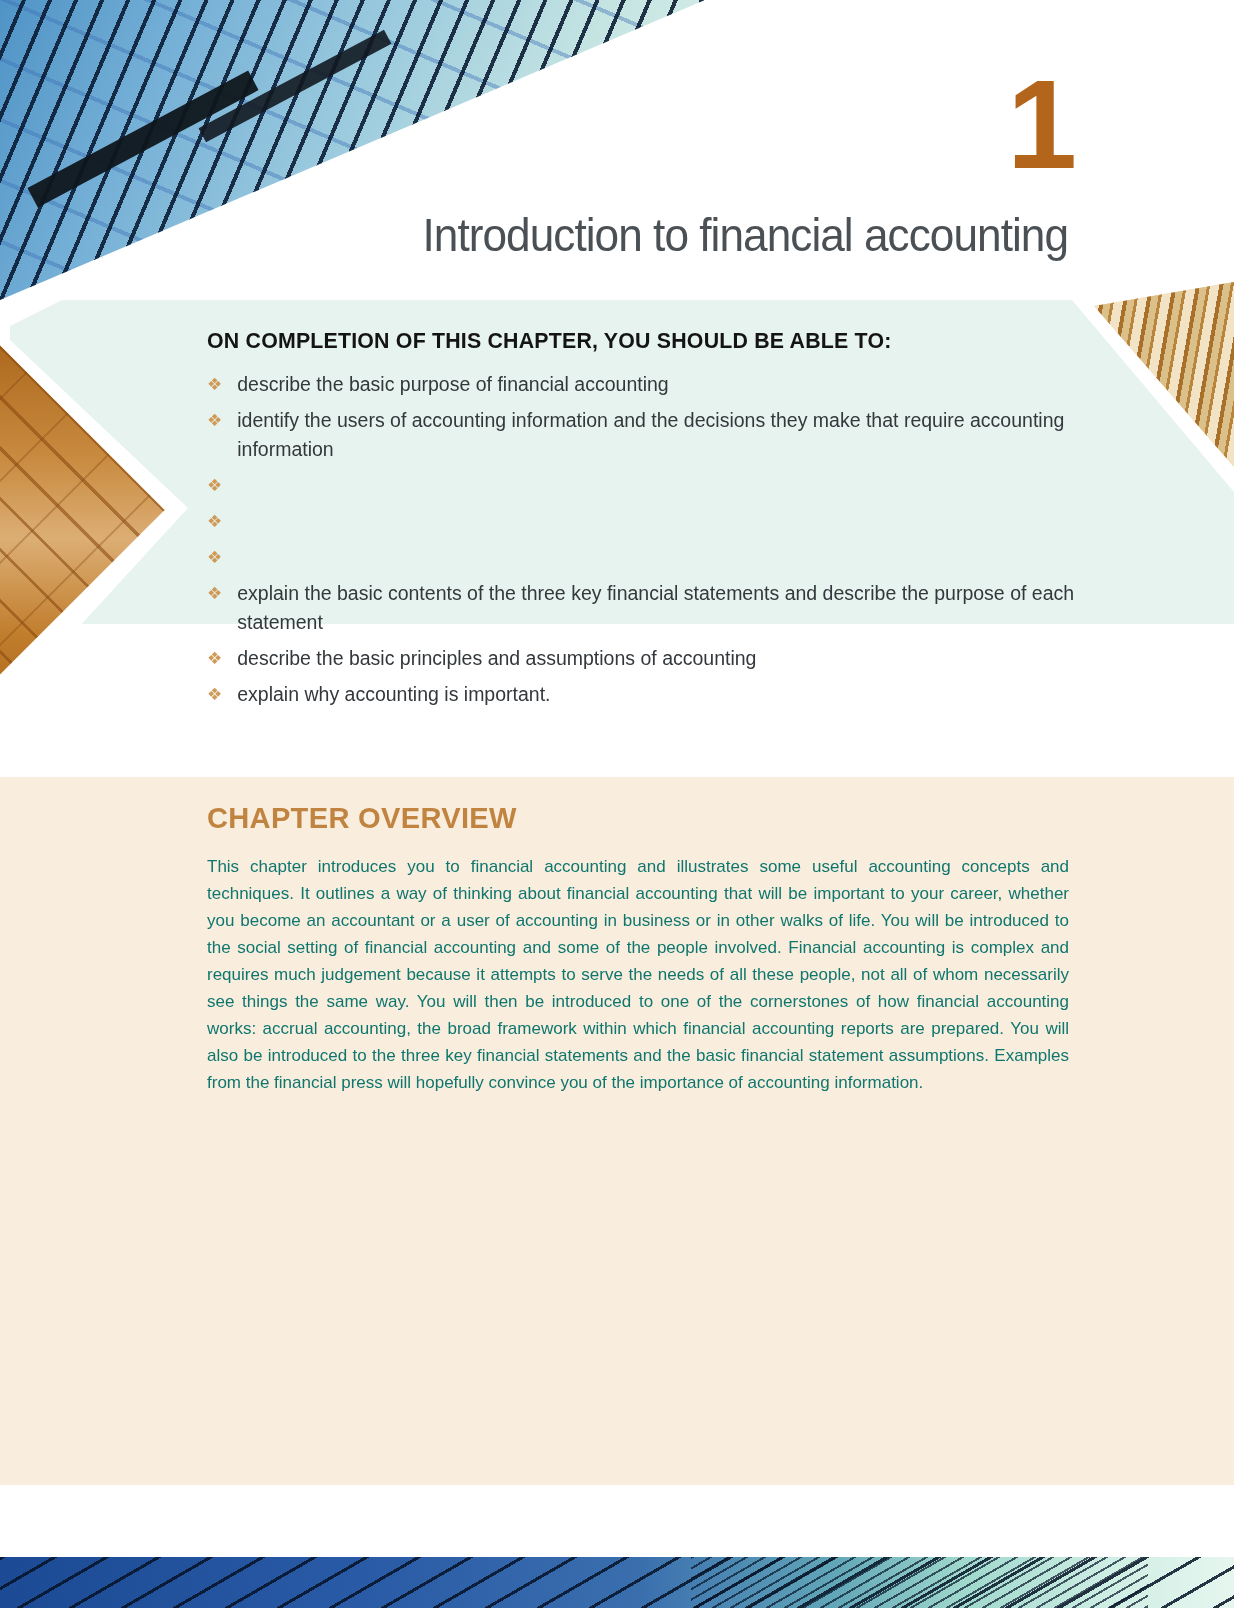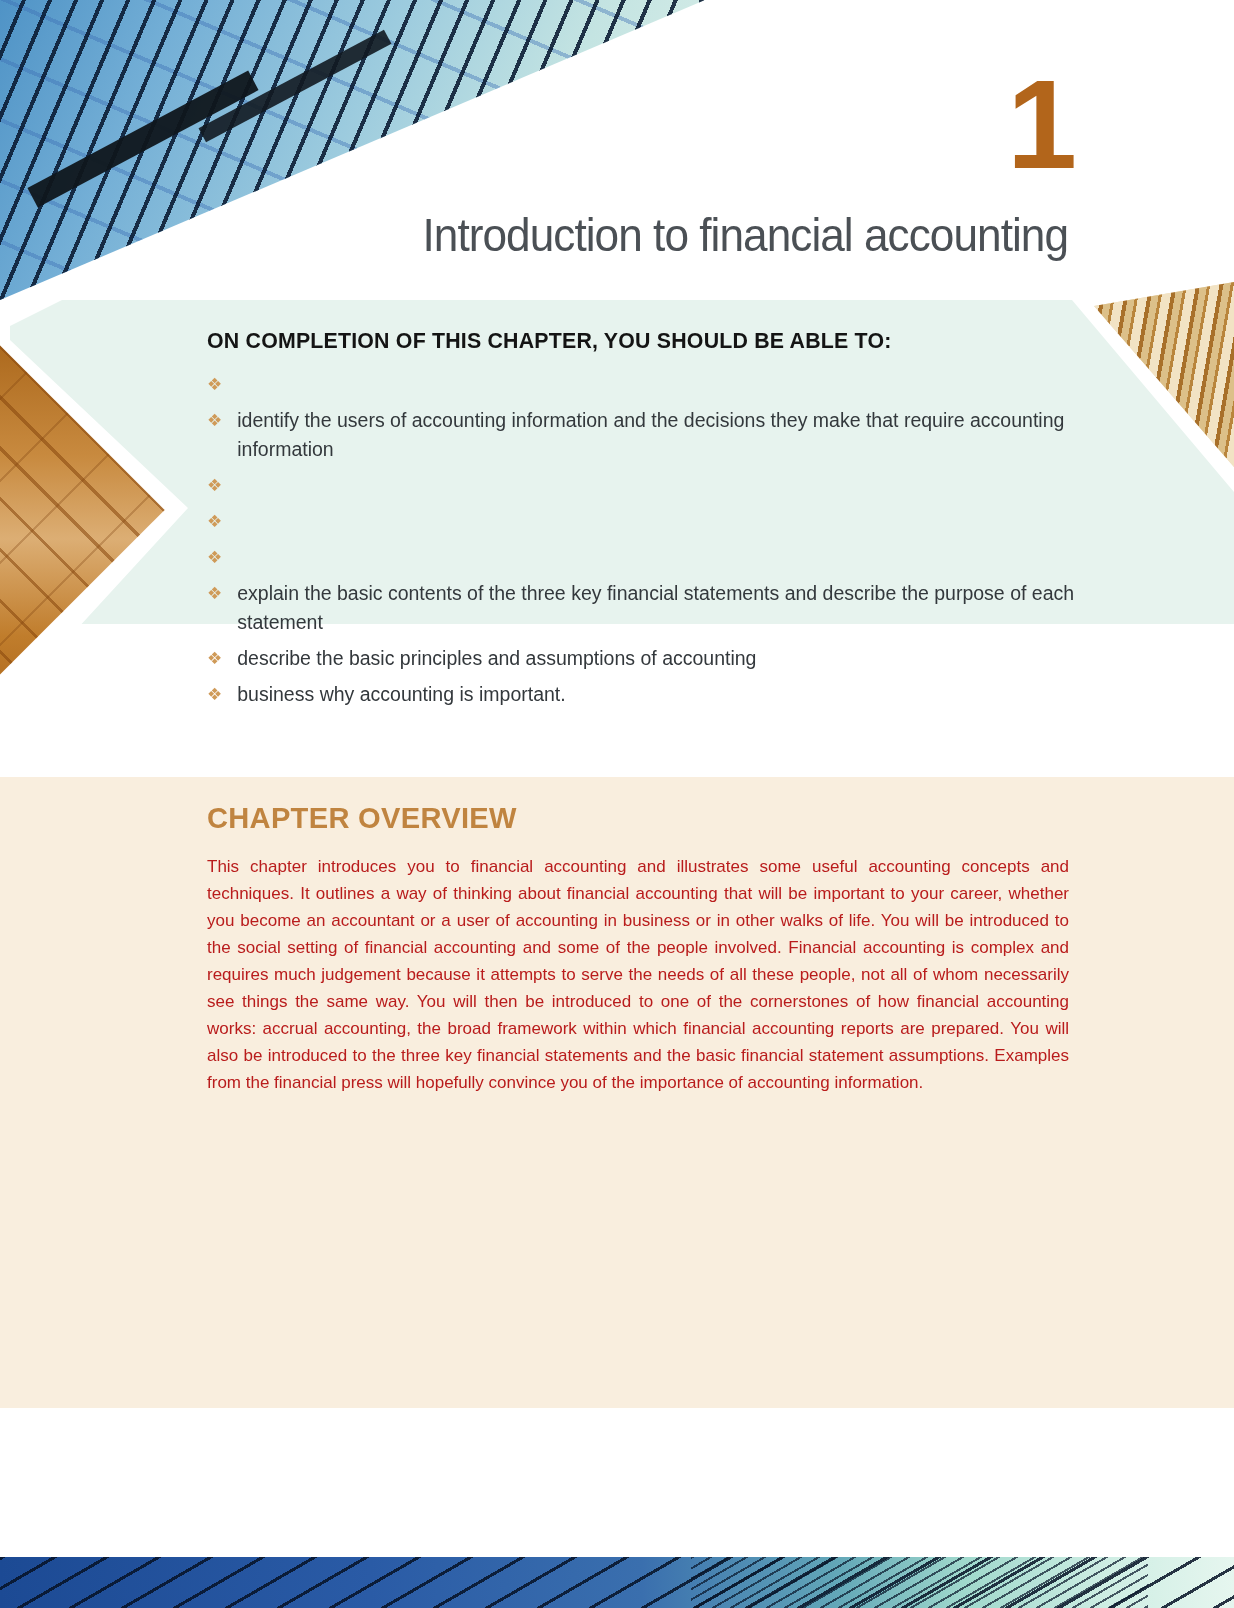--- a/index.html
+++ b/index.html
@@ -103,32 +103,32 @@
     display: flex; align-items: flex-start; gap: 15px;
     font-size: 19.5px; line-height: 29px; color: #33383c;
     margin-bottom: 7px;
   }
   .bullet-glyph {
     flex: 0 0 auto; font-size: 17px; line-height: 29px; color: #cf9a58;
   }
 
   
   .overview-panel {
-    position: absolute; left: 0; top: 777px; width: 1234px; height: 631px;
+    position: absolute; left: 0; top: 777px; width: 1234px; height: 708px;
     background: #f9eede;
   }
   .overview-inner { position: absolute; left: 207px; top: 24px; width: 862px; }
   .overview-heading {
     font-size: 30px; font-weight: 700; color: #c08440;
     letter-spacing: 0.3px;
     transform: scaleX(0.97); transform-origin: left center;
     margin-bottom: 18px;
   }
   .overview-body {
-    font-size: 17px; line-height: 27px; color: #b91c1c;
+    font-size: 17px; line-height: 27px; color: #0f766e;
     text-align: justify;
   }
 </style>
 </head>
 <body>
 
 <div class="photo-top-left">
   <div class="dark-slash-1"></div>
   <div class="dark-slash-2"></div>
 </div>
@@ -138,20 +138,21 @@
 
 <div class="chapter-number">1</div>
 <h1 class="chapter-title">Introduction to financial accounting</h1>
 
 <section class="objectives-panel">
   <div class="objectives-inner">
     <h2 class="objectives-heading">ON COMPLETION OF THIS CHAPTER, YOU SHOULD BE ABLE TO:</h2>
     <ul class="objectives-list">
       <li>
         <span class="bullet-glyph">❖</span>
+        <span>describe the basic purpose of financial accounting</span>
       </li>
       <li>
         <span class="bullet-glyph">❖</span>
         <span>identify the users of accounting information and the decisions they make that require accounting information</span>
       </li>
       <li>
         <span class="bullet-glyph">❖</span>
       </li>
       <li>
         <span class="bullet-glyph">❖</span>
@@ -162,21 +163,21 @@
       <li>
         <span class="bullet-glyph">❖</span>
         <span>explain the basic contents of the three key financial statements and describe the purpose of each statement</span>
       </li>
       <li>
         <span class="bullet-glyph">❖</span>
         <span>describe the basic principles and assumptions of accounting</span>
       </li>
       <li>
         <span class="bullet-glyph">❖</span>
-        <span>business why accounting is important.</span>
+        <span>explain why accounting is important.</span>
       </li>
     </ul>
   </div>
 </section>
 
 <section class="overview-panel">
   <div class="overview-inner">
     <h2 class="overview-heading">CHAPTER OVERVIEW</h2>
     <p class="overview-body">This chapter introduces you to financial accounting and illustrates some useful accounting concepts and techniques. It outlines a way of thinking about financial accounting that will be important to your career, whether you become an accountant or a user of accounting in business or in other walks of life. You will be introduced to the social setting of financial accounting and some of the people involved. Financial accounting is complex and requires much judgement because it attempts to serve the needs of all these people, not all of whom necessarily see things the same way. You will then be introduced to one of the cornerstones of how financial accounting works: accrual accounting, the broad framework within which financial accounting reports are prepared. You will also be introduced to the three key financial statements and the basic financial statement assumptions. Examples from the financial press will hopefully convince you of the importance of accounting information.</p>
   </div>

